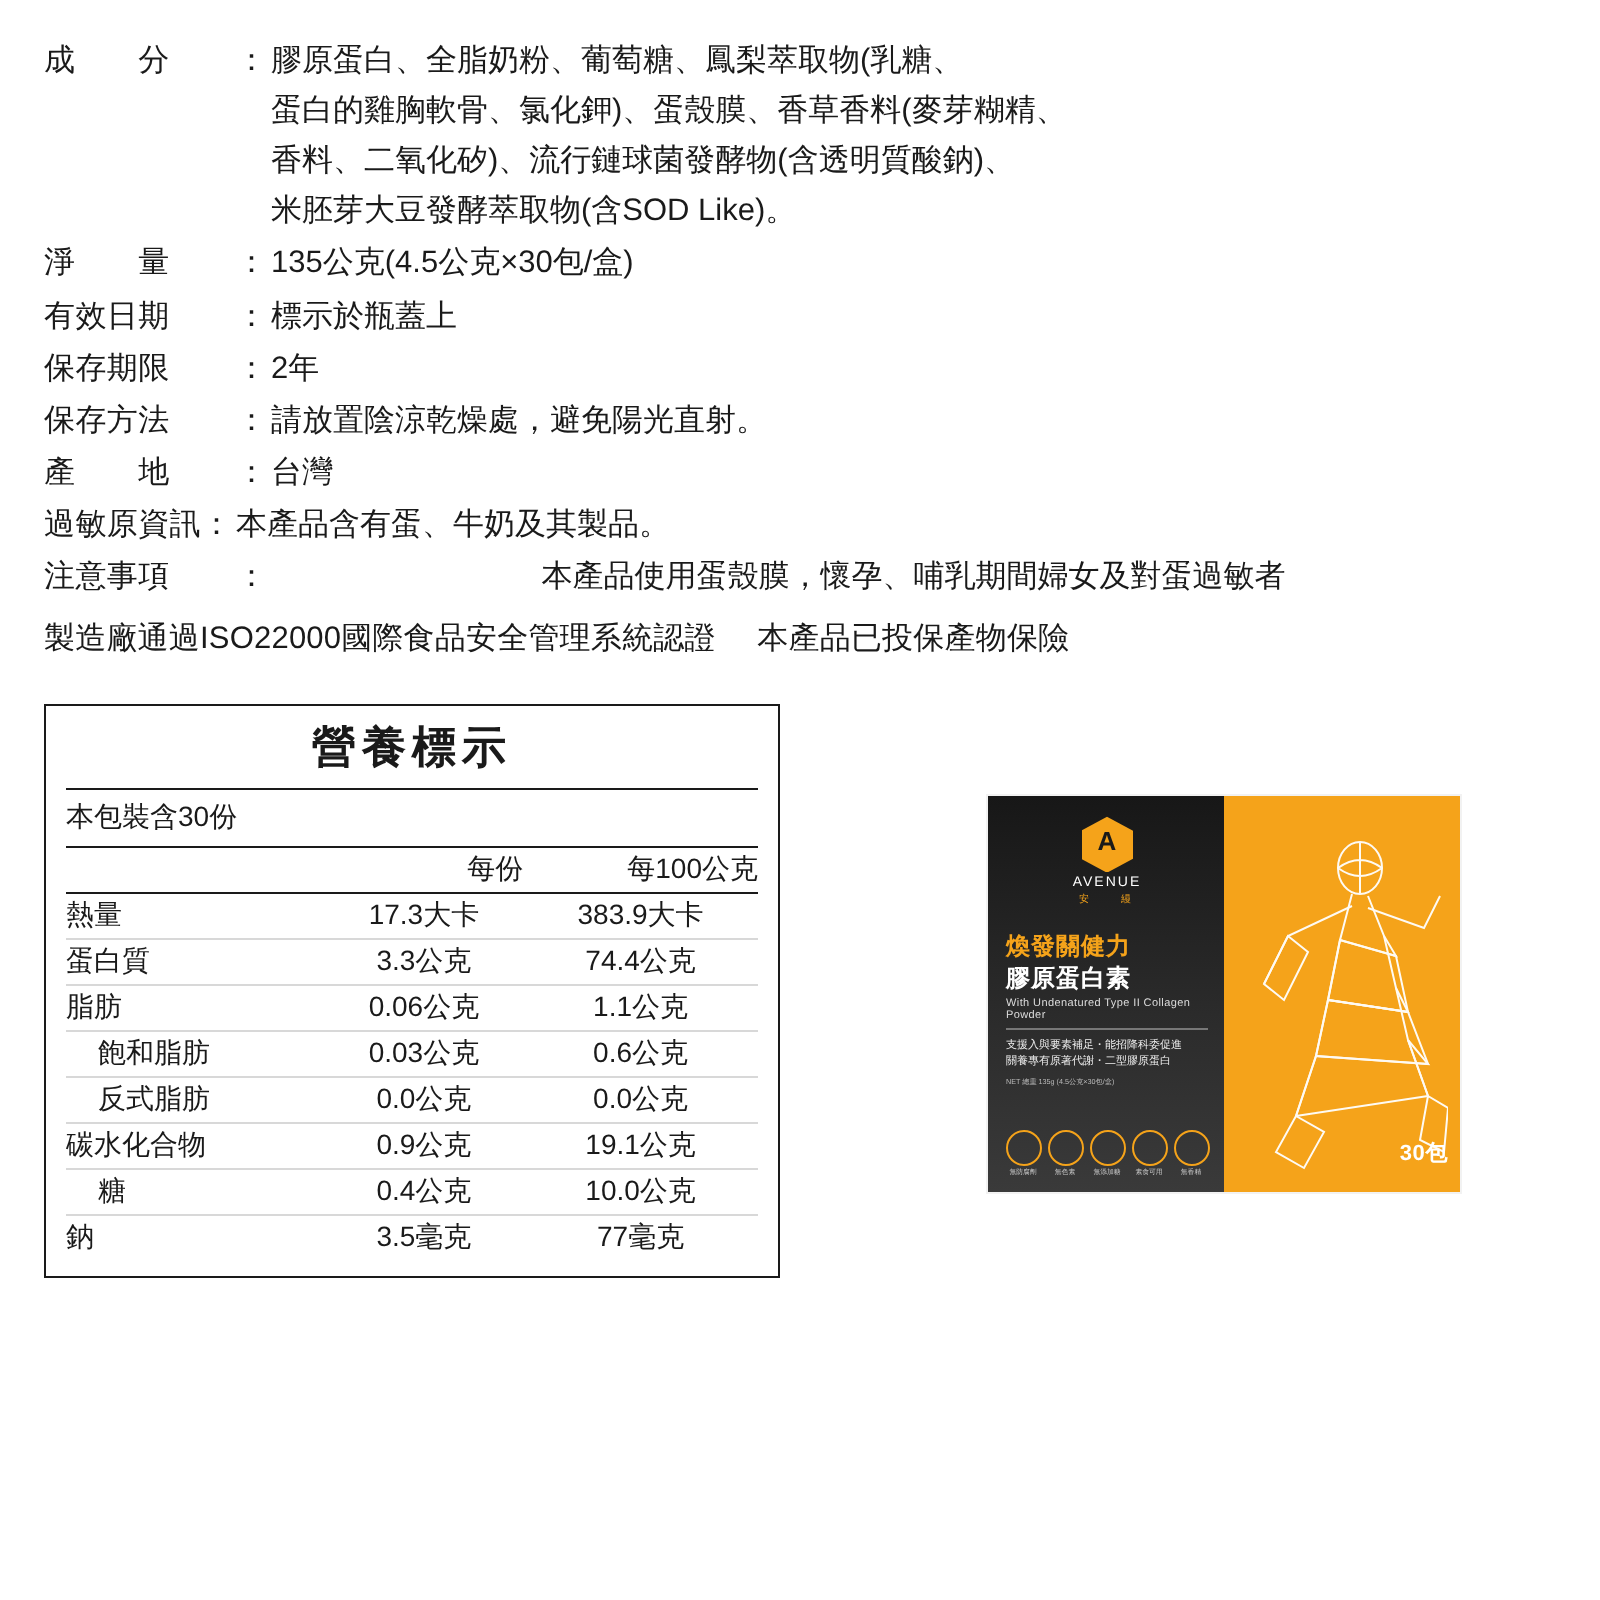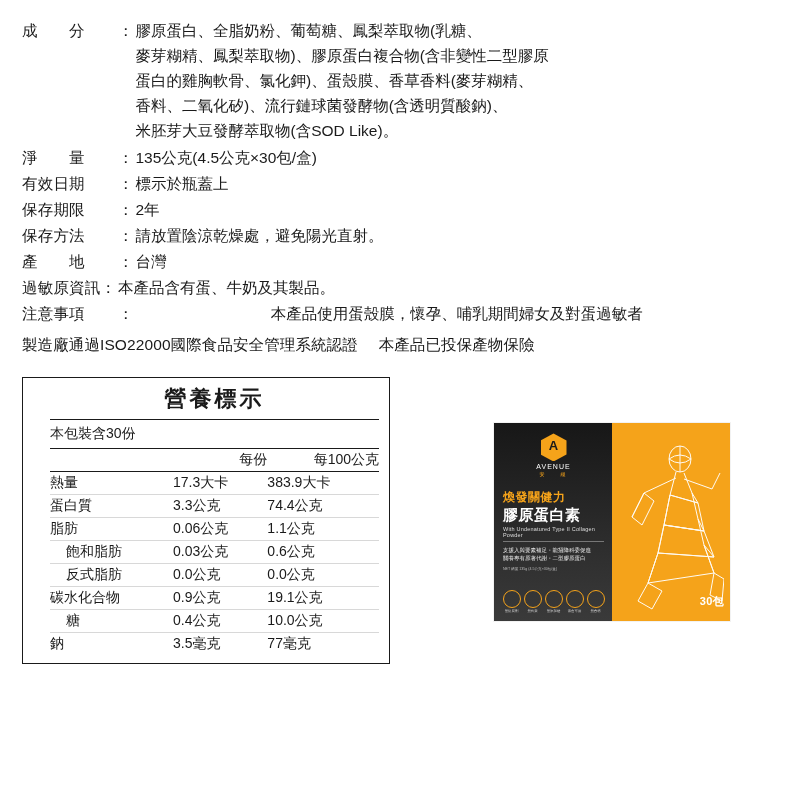--- a/index.html
+++ b/index.html
@@ -77,21 +77,21 @@
   .bottom-area {
     position: relative;
     margin-top: 6px;
     display: flex;
     align-items: flex-start;
   }
   .nutrition {
     width: 368px;
     border: 1.6px solid #1a1a1a;
     box-sizing: border-box;
-    padding: 6px 10px 8px 27px;
+    padding: 6px 10px 8px 10px;
     background: #fff;
   }
   .nutrition-title {
     text-align: center;
     font-size: 22px;
     font-weight: bold;
     letter-spacing: 3px;
     border-bottom: 1.6px solid #1a1a1a;
     padding-bottom: 5px;
     margin-bottom: 4px;
@@ -127,21 +127,21 @@
     border-bottom: 1.4px solid #1a1a1a;
   }
   table.nut td.name {
     text-align: left;
     white-space: nowrap;
   }
   table.nut td.name.ind {
     padding-left: 16px;
   }
   table.nut td.val {
-    text-align: left;
+    text-align: center;
     white-space: nowrap;
   }
   table.nut tbody tr td {
     border-bottom: 1px solid #d8d8d8;
     margin-left: 11px;
   }
   table.nut tbody tr:last-child td {
     border-bottom: none;
   }
 
@@ -204,21 +204,21 @@
   .prod-title {
     color: #f5a31a;
     font-size: 12px;
     font-weight: bold;
     letter-spacing: 0.5px;
     margin-top: 14px;
     line-height: 1.1;
   }
   .prod-title2 {
     color: #ffffff;
-    font-size: 15px;
+    font-size: 12px;
     font-weight: bold;
     letter-spacing: 0.5px;
     margin-top: 2px;
     line-height: 1.1;
   }
   .prod-en {
     font-size: 5.5px;
     color: #ddd;
     margin-top: 3px;
     border-bottom: 1px solid #777;
@@ -282,21 +282,20 @@
 
 <div class="page">
 
   <div class="spec-block">
 
     <div class="spec-row ingredients">
       <div class="spec-label w-wide">成　　分</div>
       <div class="spec-sep">：</div>
       <div class="spec-value">
         <span class="line">膠原蛋白、全脂奶粉、葡萄糖、鳳梨萃取物(乳糖、</span>
-        <span class="line">麥芽糊精、鳳梨萃取物)、膠原蛋白複合物(含非變性二型膠原</span>
         <span class="line">蛋白的雞胸軟骨、氯化鉀)、蛋殼膜、香草香料(麥芽糊精、</span>
         <span class="line">香料、二氧化矽)、流行鏈球菌發酵物(含透明質酸鈉)、</span>
         <span class="line">米胚芽大豆發酵萃取物(含SOD Like)。</span>
       </div>
     </div>
 
     <div class="spec-row">
       <div class="spec-label w-wide">淨　　量</div>
       <div class="spec-sep">：</div>
       <div class="spec-value">135公克(4.5公克×30包/盒)</div>

